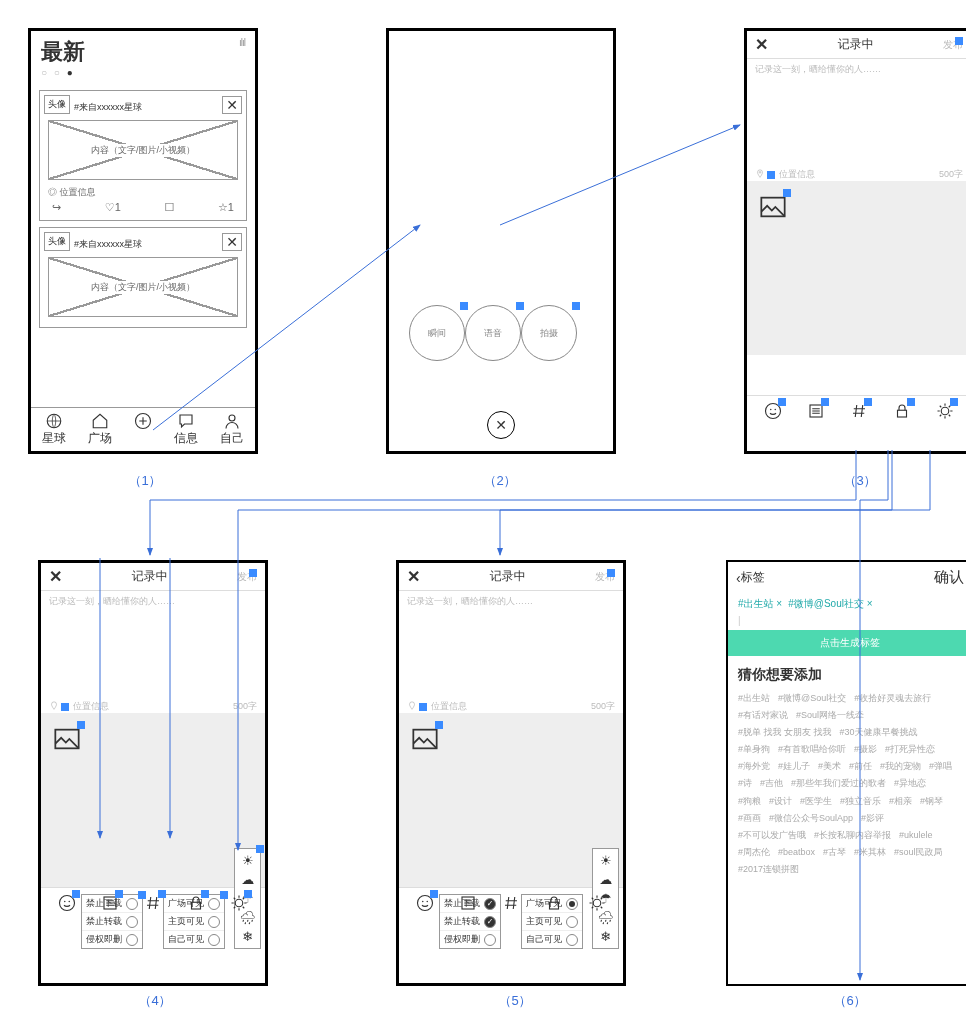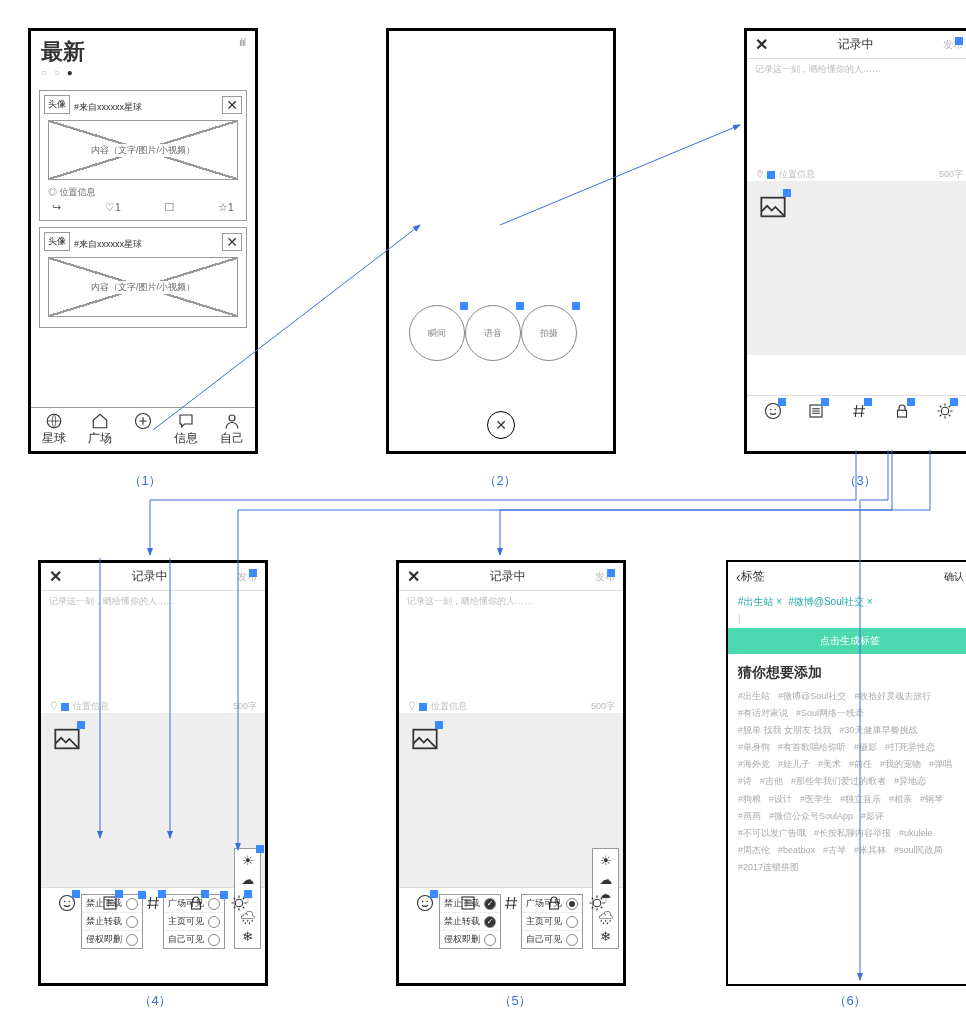--- a/index.html
+++ b/index.html
@@ -44,21 +44,21 @@
 .opt-row{display:flex;align-items:center;padding:2px 4px;border-bottom:1px solid #eee}
 .opt-row:last-child{border-bottom:none}
 .radio{width:10px;height:10px;border:1px solid #888;border-radius:50%;margin-left:4px;position:relative}
 .radio.checked::after{content:"";position:absolute;width:6px;height:6px;background:#333;border-radius:50%;top:2px;left:2px}
 .checkmark{width:10px;height:10px;border:1px solid #888;border-radius:50%;margin-left:4px;background:#333;color:#fff;font-size:8px;text-align:center;line-height:10px}
 .weather-panel{position:absolute;right:4px;border:1px solid #999;background:#fff;display:flex;flex-direction:column;padding:2px}
 .weather-panel span{padding:2px;font-size:13px;text-align:center}
 .s6-head{display:flex;align-items:center;padding:6px 8px;font-size:12px}
 .s6-head .back{font-size:14px;cursor:pointer}
 .s6-head .title{flex:1;}
-.s6-head .ok{font-size:10px;cursor:pointer}
+.s6-head .ok{font-size:15px;cursor:pointer}
 .sel-tags{padding:4px 10px;color:#2aa;font-size:10px}
 .sel-tags span{margin-right:6px}
 .gen-btn{background:#4dd9b0;color:#fff;text-align:center;padding:6px;font-size:10px;margin:4px 0}
 .guess{font-size:14px;font-weight:bold;padding:6px 10px}
 .tag-cloud{padding:0 10px;color:#aaa;font-size:9px;line-height:1.9}
 .tag-cloud span{margin-right:8px;white-space:nowrap;display:inline-block}
 .bars-icon{position:absolute;top:6px;right:10px;color:#999;font-size:10px;letter-spacing:-1px}
 svg.arrow{position:absolute;pointer-events:none}
 svg.arrow line,svg.arrow path{stroke:#3a6fd8;stroke-width:1;fill:none}
 svg.arrow polygon{fill:#3a6fd8}

